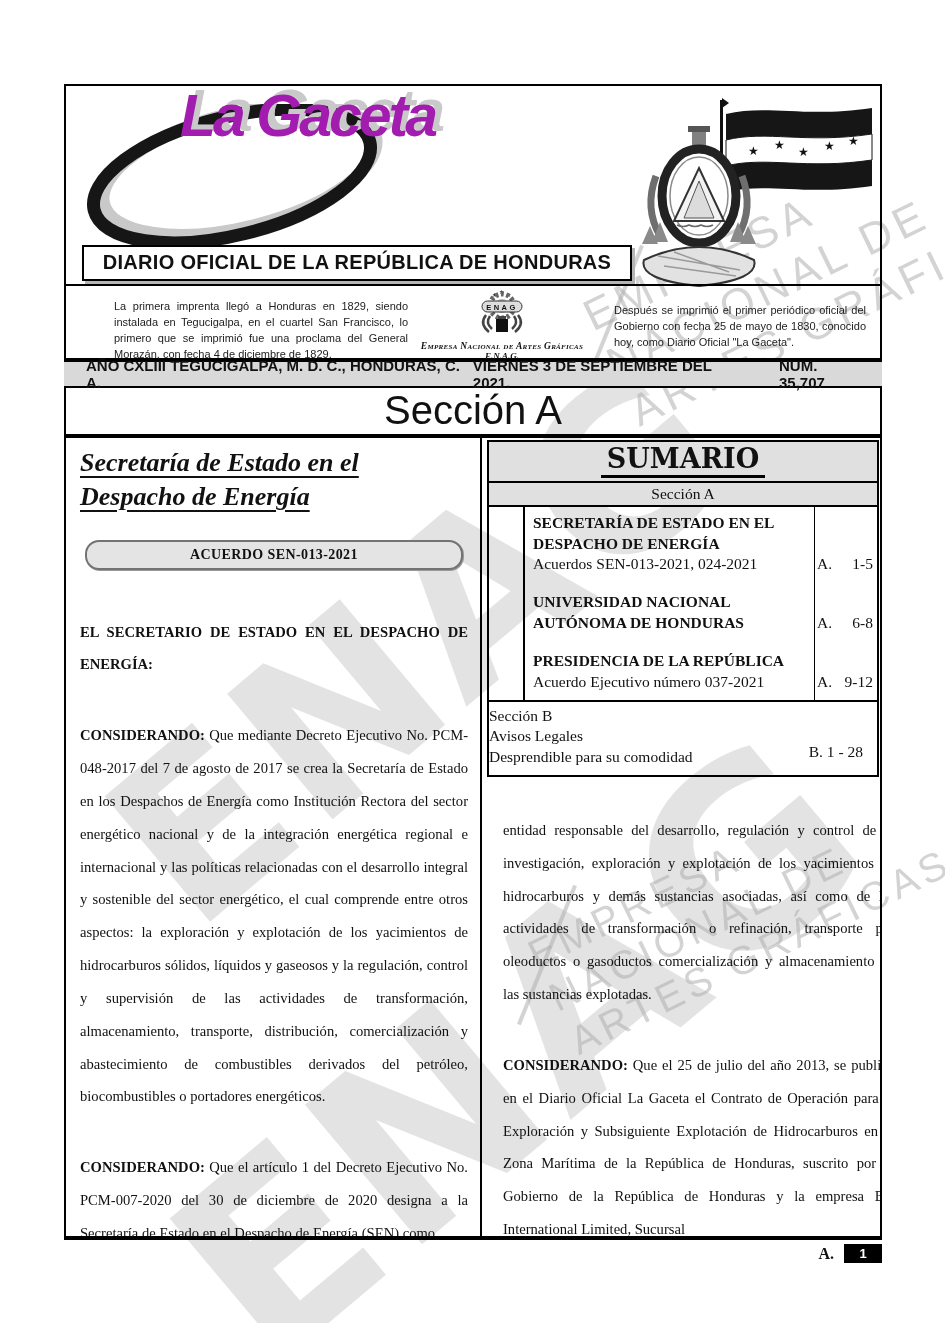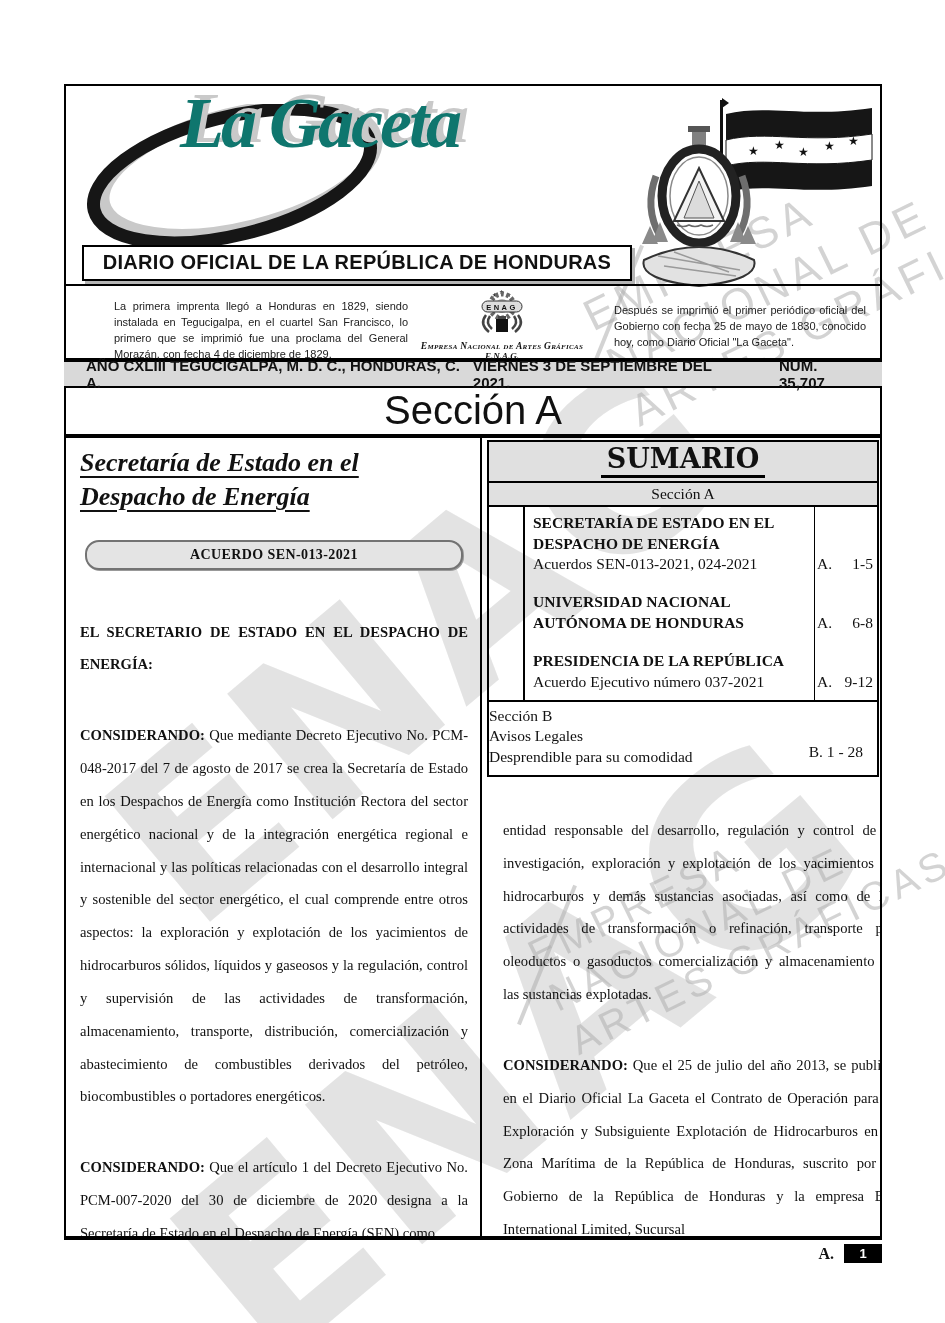--- a/index.html
+++ b/index.html
@@ -16,22 +16,22 @@
          transform:rotate(-26deg);transform-origin:left top;white-space:nowrap;}
   .wm-slash{position:absolute;width:4px;height:150px;background:rgba(175,175,175,.55);
             transform:rotate(22deg);}
 
   
   .masthead{position:absolute;left:64px;top:84px;width:818px;height:276px;
             border:2px solid #000;box-sizing:border-box;z-index:2;}
   .gaceta{position:absolute;left:12px;top:10px;width:600px;height:150px;}
   .swoosh{position:absolute;left:0;top:8px;}
   .gaceta-text{position:absolute;left:102px;top:-14px;
-               font-family:Liberation Serif, serif;font-style:italic;font-weight:bold;
-               font-size:72px;letter-spacing:-3px;white-space:nowrap;color:#0f766e;
+               font-family:Liberation Sans, sans-serif;font-style:italic;font-weight:bold;
+               font-size:59px;letter-spacing:-3px;white-space:nowrap;color:#a21caf;
                text-shadow:7px -5px 0 #c9c9c9;}
   .armsflag{position:absolute;right:4px;top:6px;}
   .diario-box{position:absolute;left:16px;top:159px;width:546px;height:32px;
               border:2px solid #000;background:#fff;box-shadow:3px 3px 0 #b5b5b5;
               font-family:"Liberation Sans",sans-serif;font-weight:bold;font-size:20px;
               line-height:31px;text-align:center;letter-spacing:.3px;}
   .mast-hr{position:absolute;left:0;right:0;top:198px;border-top:2px solid #000;}
   .note{position:absolute;font-family:"Liberation Sans",sans-serif;font-size:11px;
         line-height:1.45;text-align:justify;color:#222;}
   .note-left{left:48px;top:213px;width:294px;}

